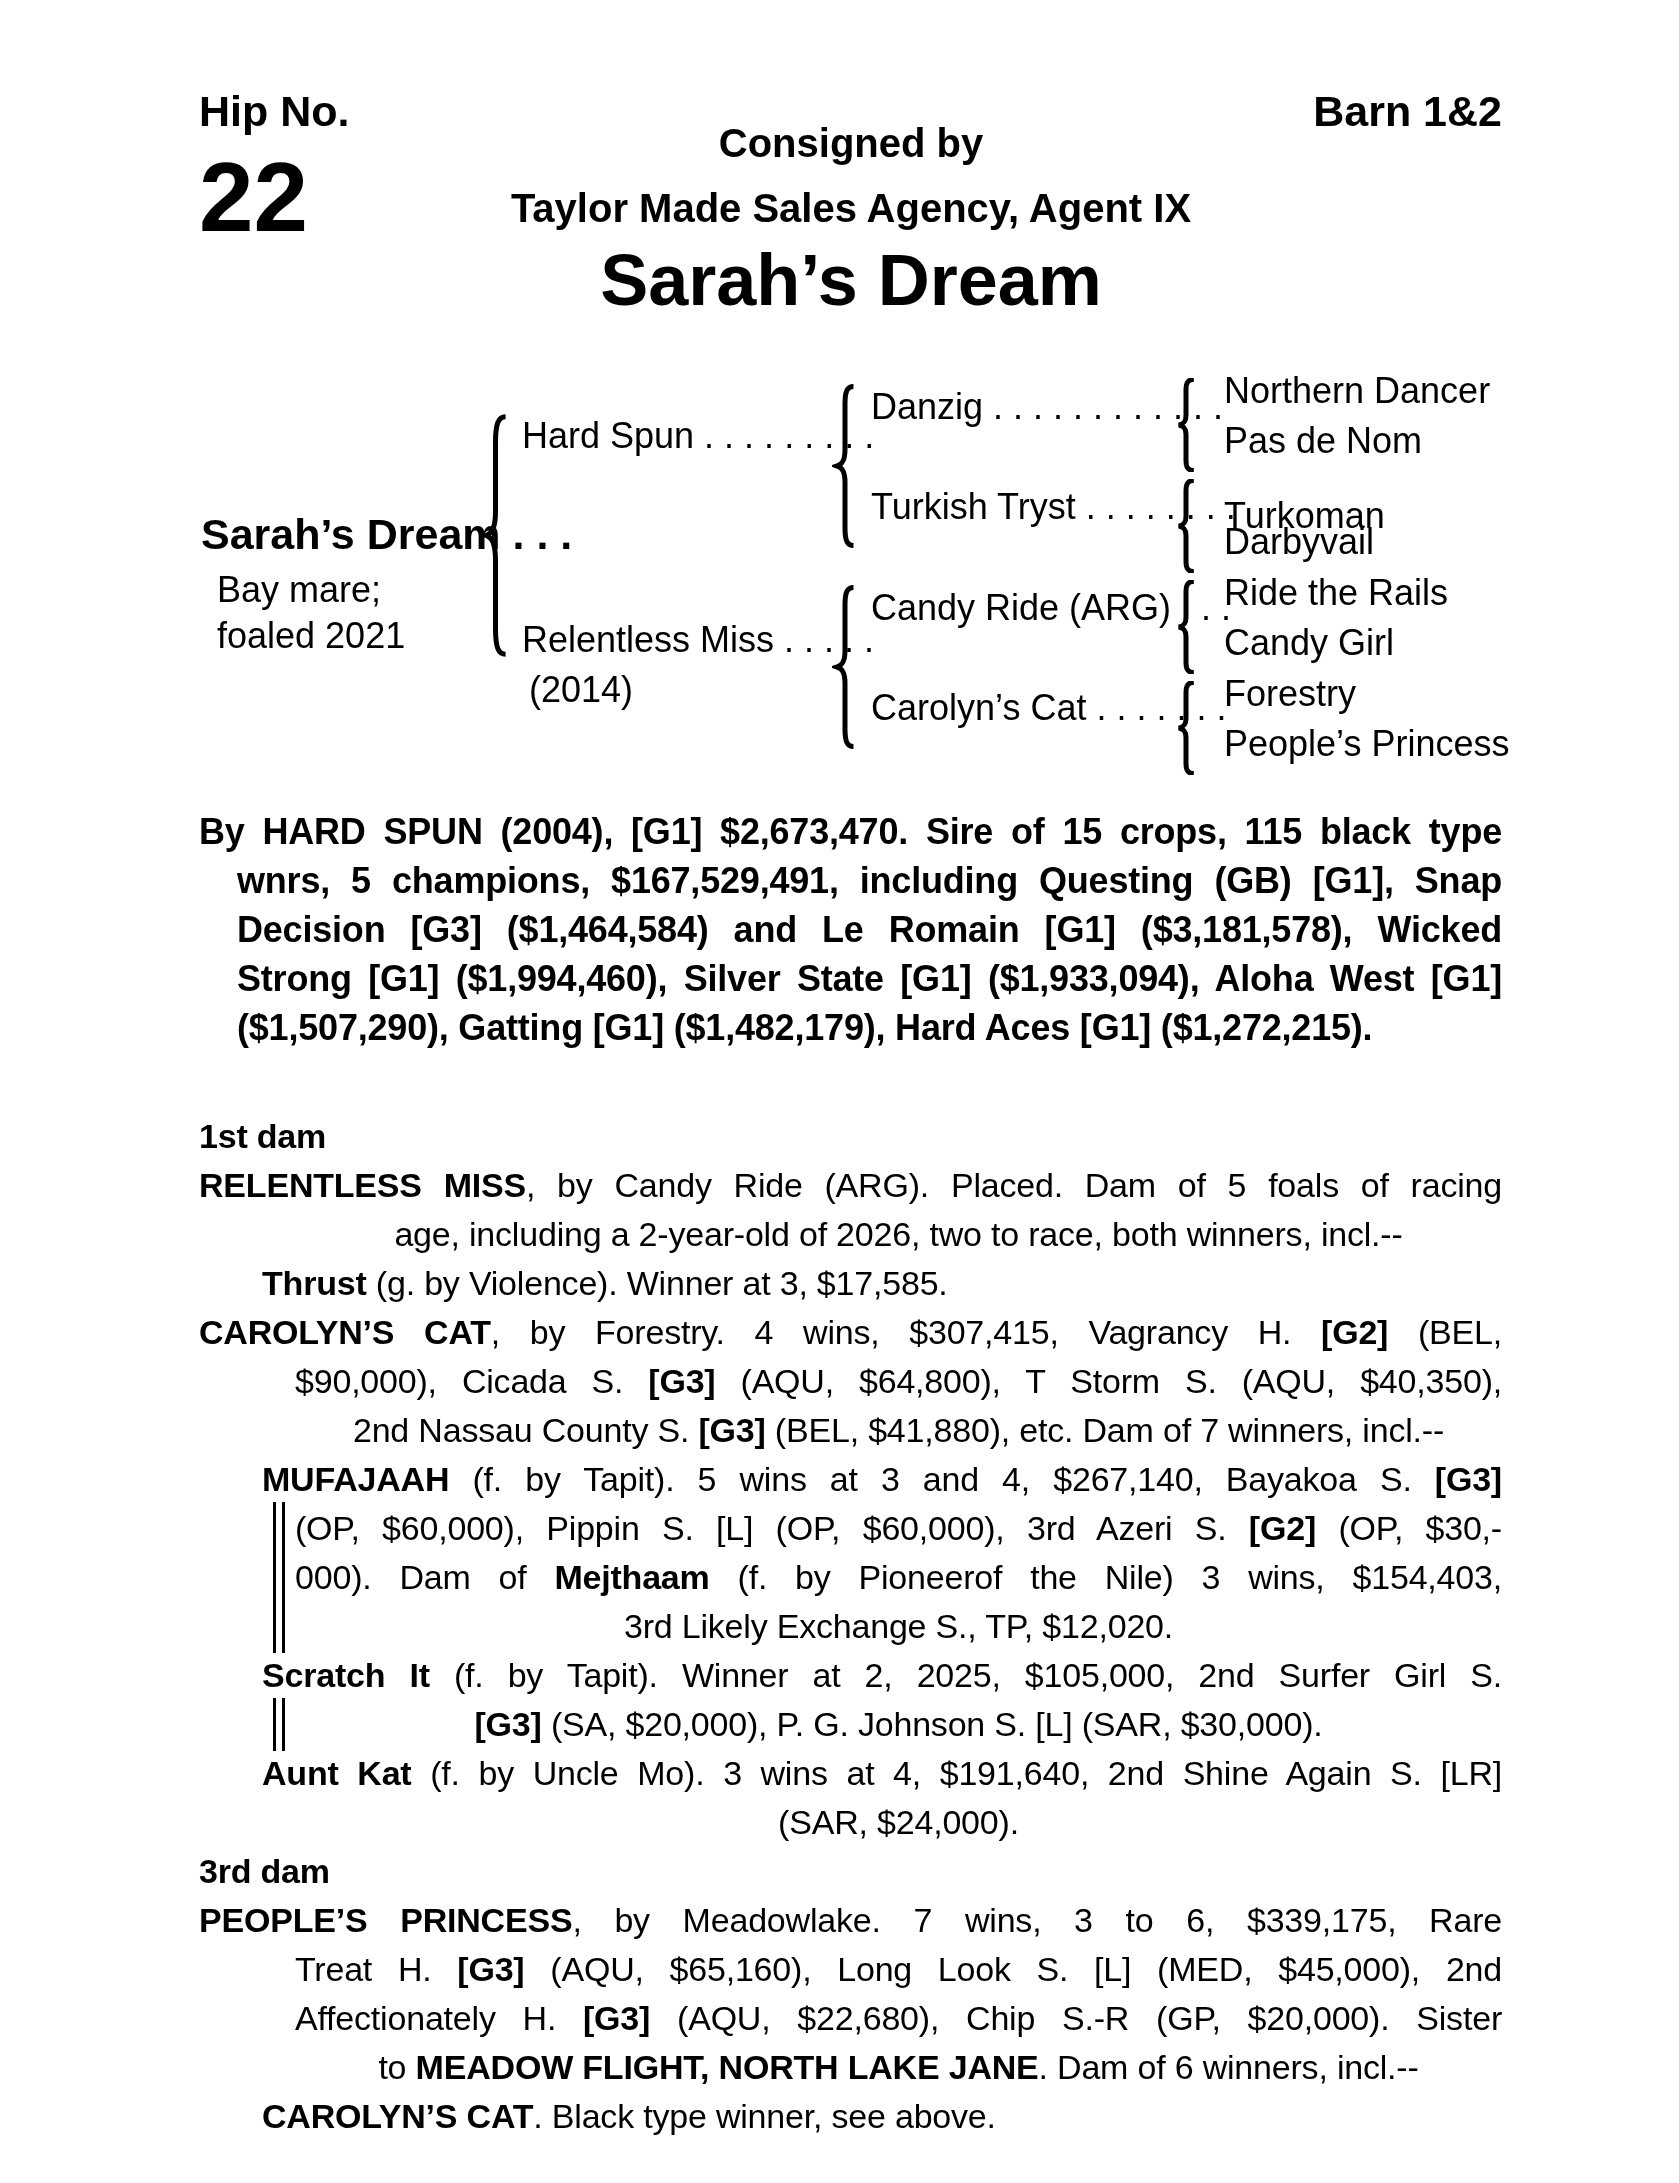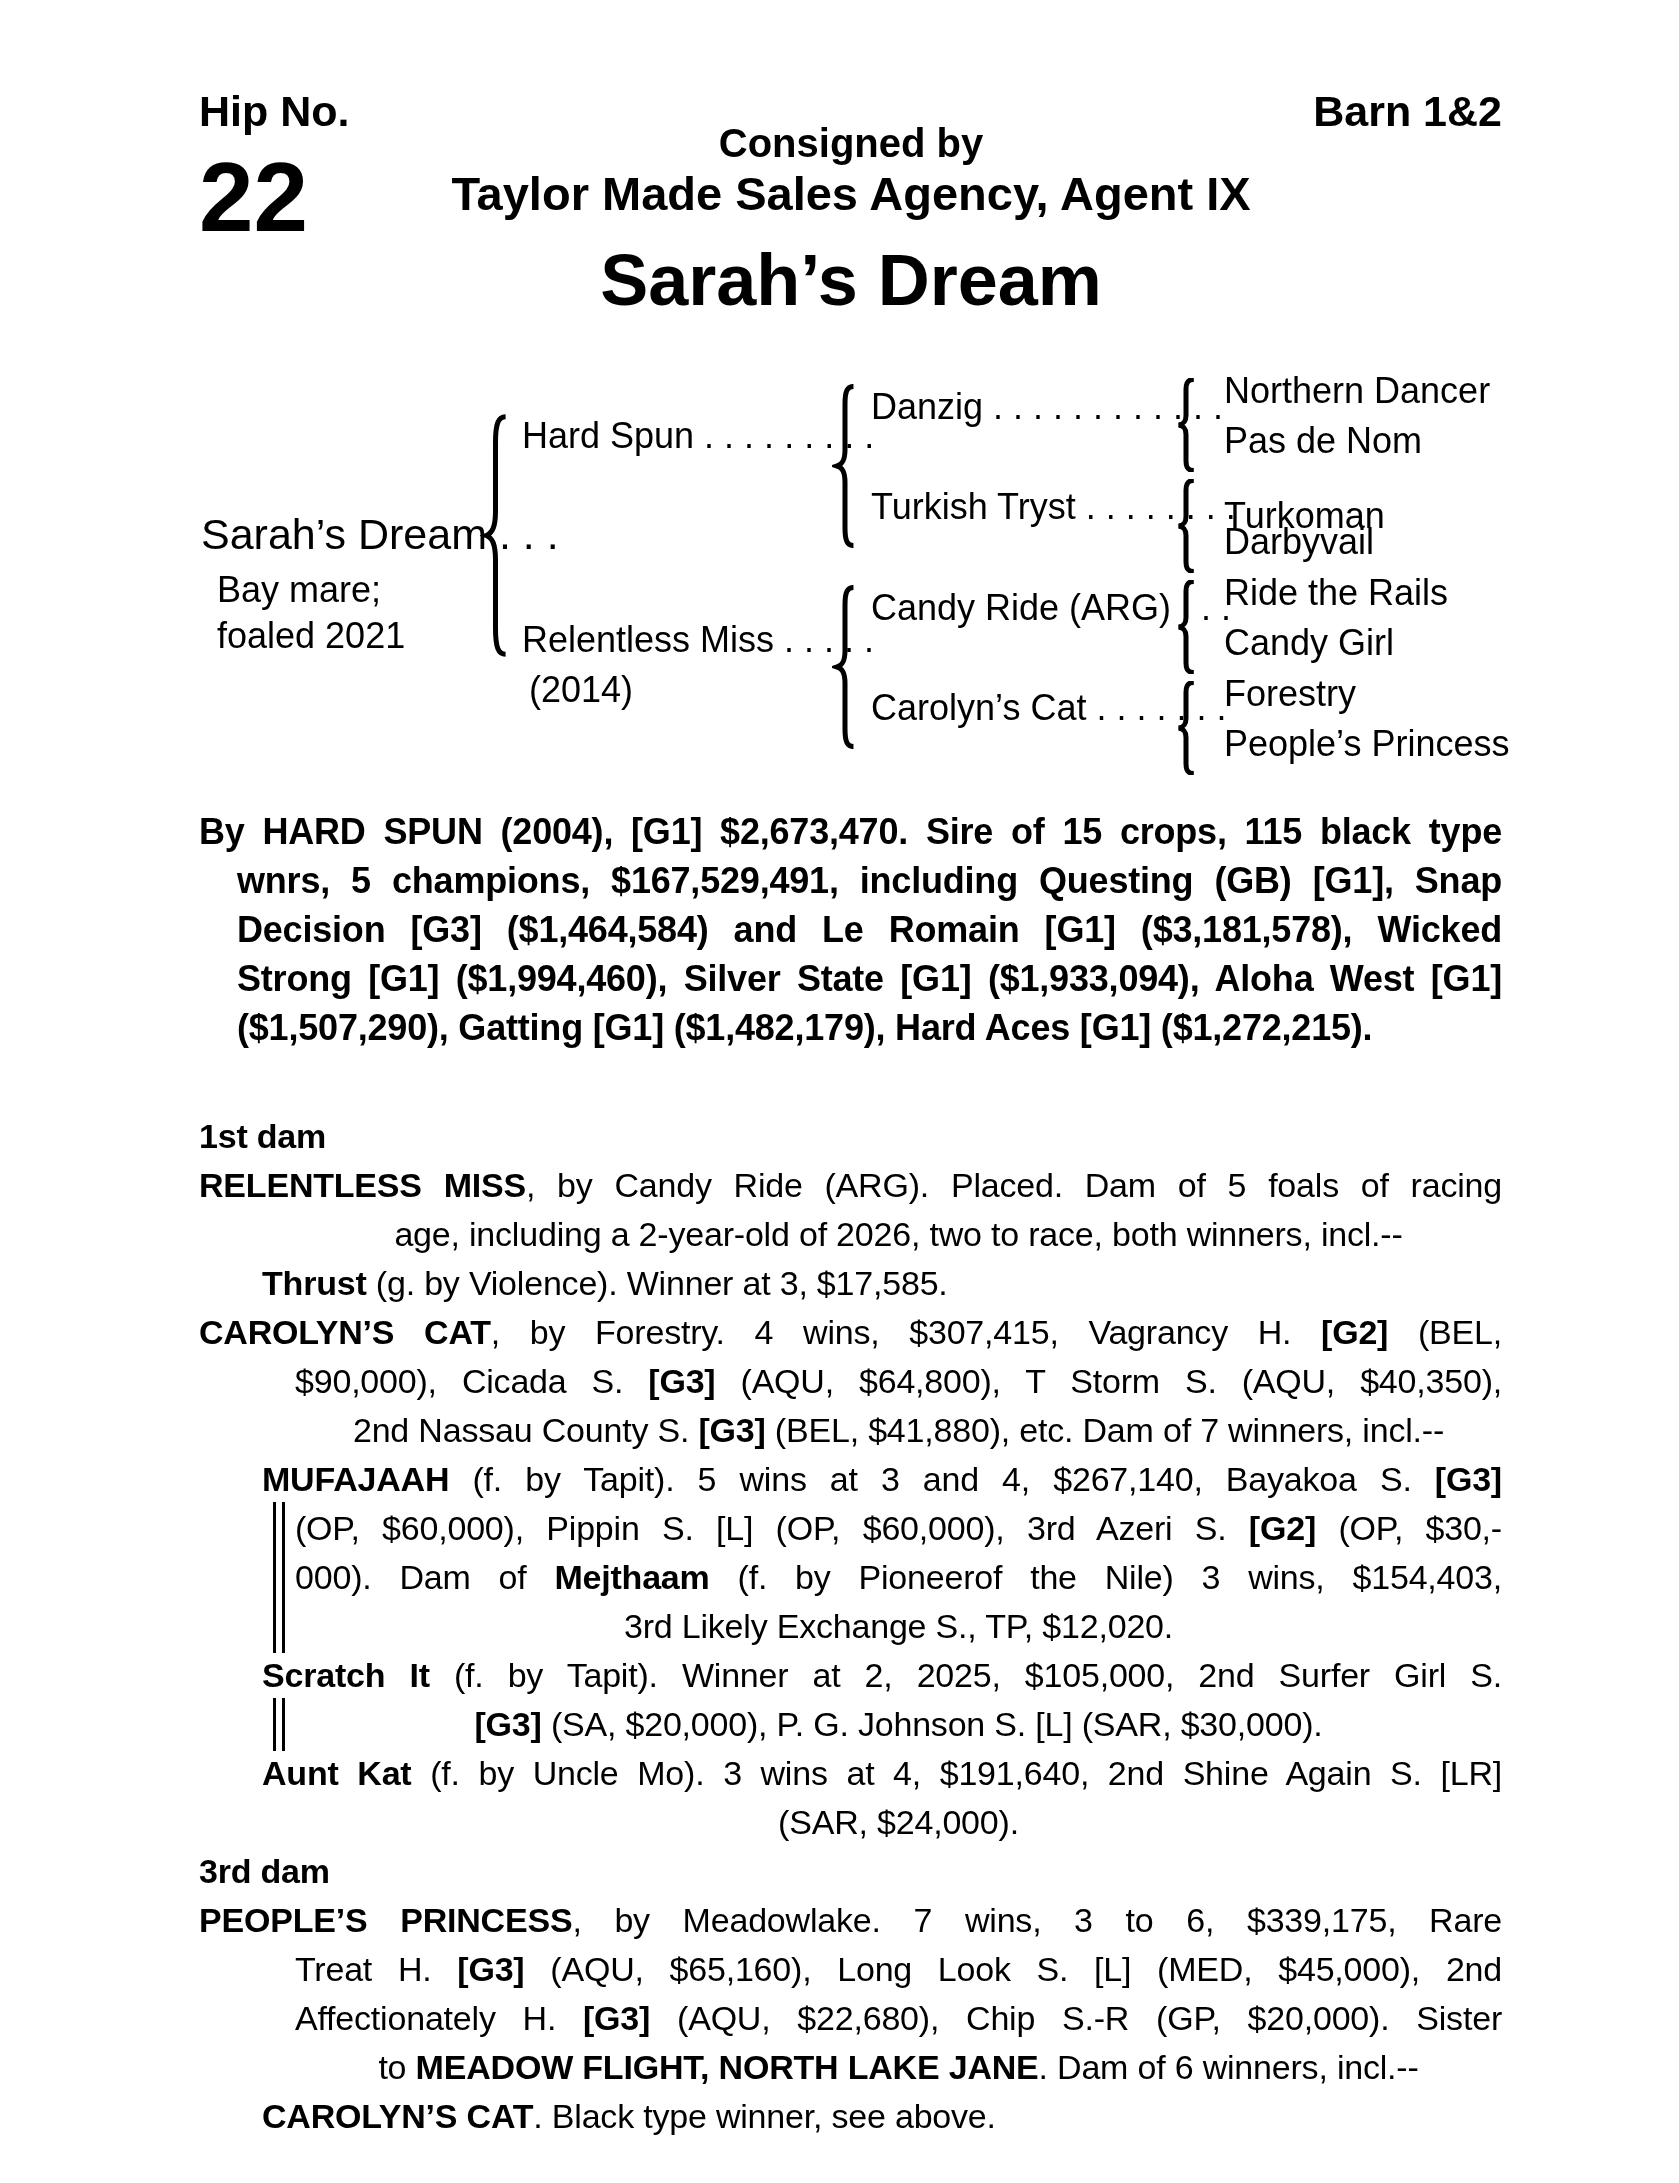--- a/index.html
+++ b/index.html
@@ -5,26 +5,26 @@
   html,body{margin:0;padding:0;background:#888;}
   .page{position:relative;width:1679px;height:3253px;background:#ffffff;
         font-family:"Liberation Sans",sans-serif;color:#000;overflow:hidden;}
   
   .hdr{position:absolute;font-weight:bold;}
   .hip-label{left:199px;top:87px;font-size:43px;}
   .barn{right:177px;top:87px;font-size:43px;}
   .hip-num{left:199px;top:148px;font-size:98px;line-height:1;}
   .cen{position:absolute;left:0;right:0;text-align:center;font-weight:bold;padding-left:23px;}
   .consigned{top:121px;font-size:40px;}
-  .consignor{top:166px;font-size:47px;}
+  .consignor{top:186px;font-size:40px;}
   .title{top:239px;font-size:72px;}
   
   .chart{position:absolute;left:0;top:0;width:100%;height:830px;}
   .pname{position:absolute;font-size:36px;line-height:1;white-space:nowrap;}
-  .pbold{font-weight:normal;font-size:43px;}
+  .pbold{font-weight:bold;font-size:43px;}
   .brace{position:absolute;}
   .brace svg{display:block;width:100%;height:100%;}
   
   .tblock{position:absolute;left:199px;width:1303px;}
   .line{font-size:34px;line-height:49px;letter-spacing:-0.2px;white-space:nowrap;}
   .sire .line{font-size:36px;font-weight:bold;}
   .line.j{white-space:normal;text-align:justify;text-align-last:justify;}
   .i1{margin-left:38px;}
   .i2{margin-left:63px;}
   .i3{margin-left:96px;text-align:center;}

